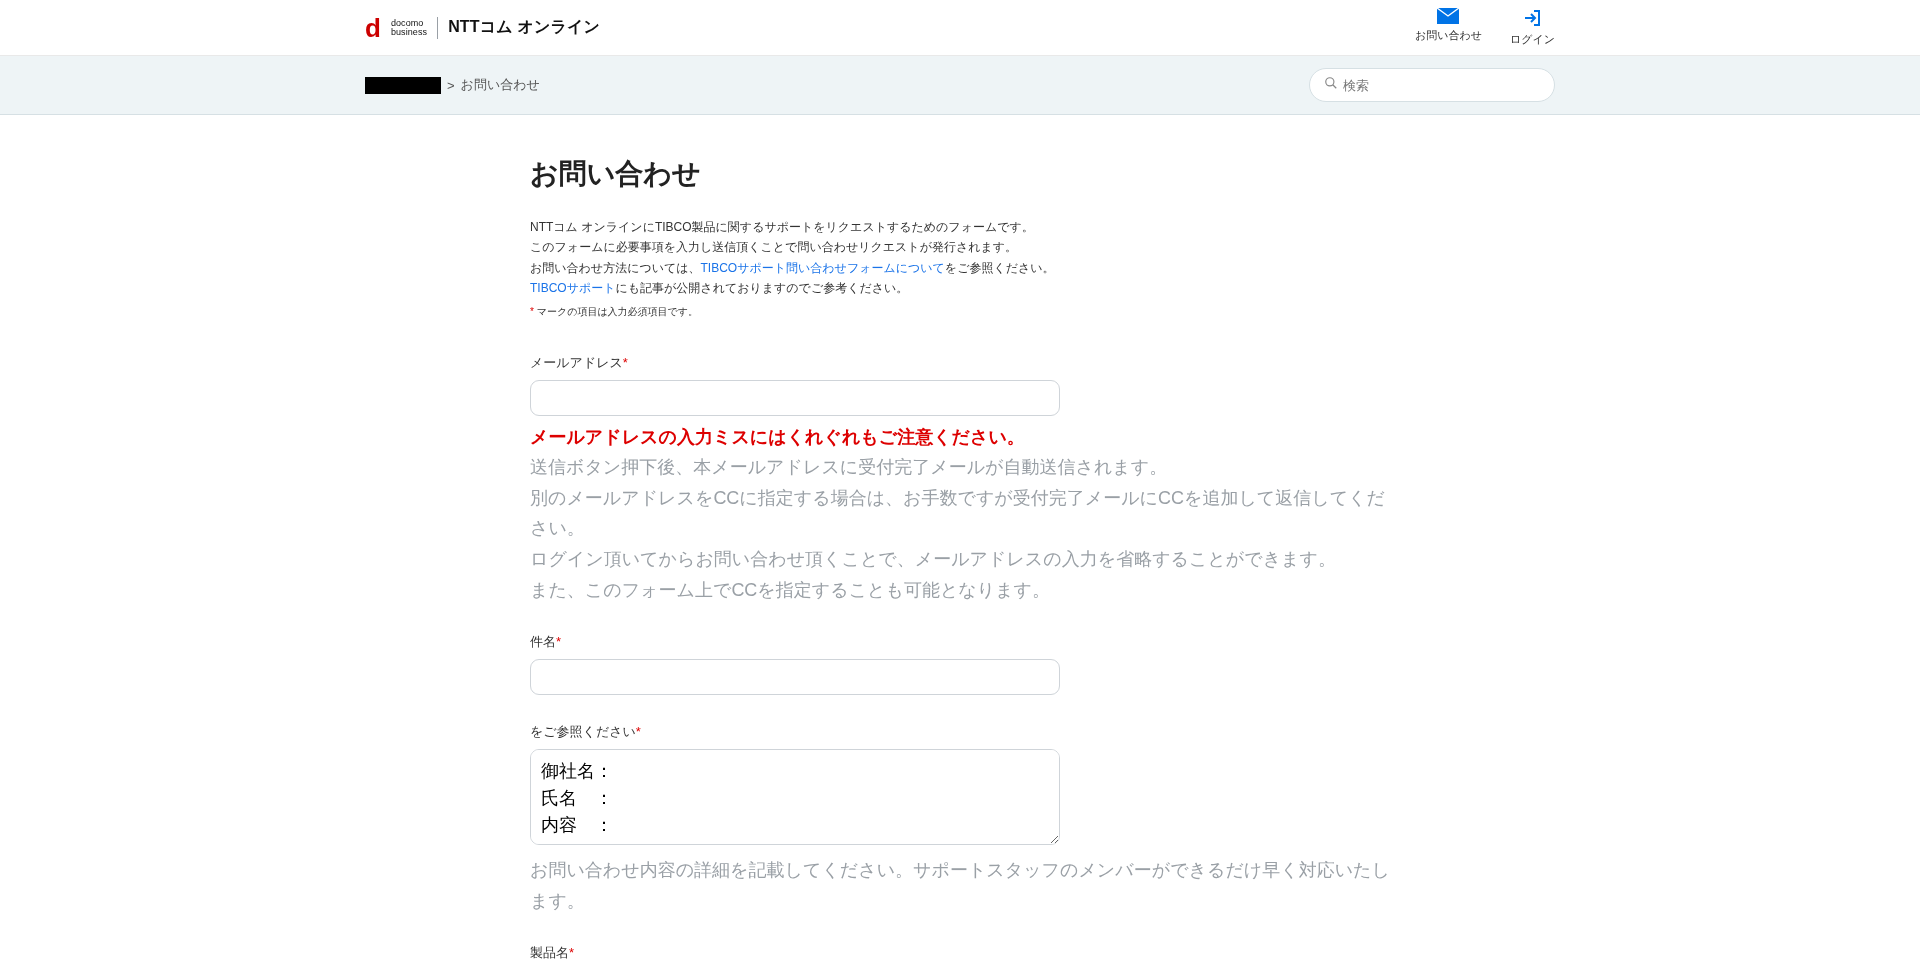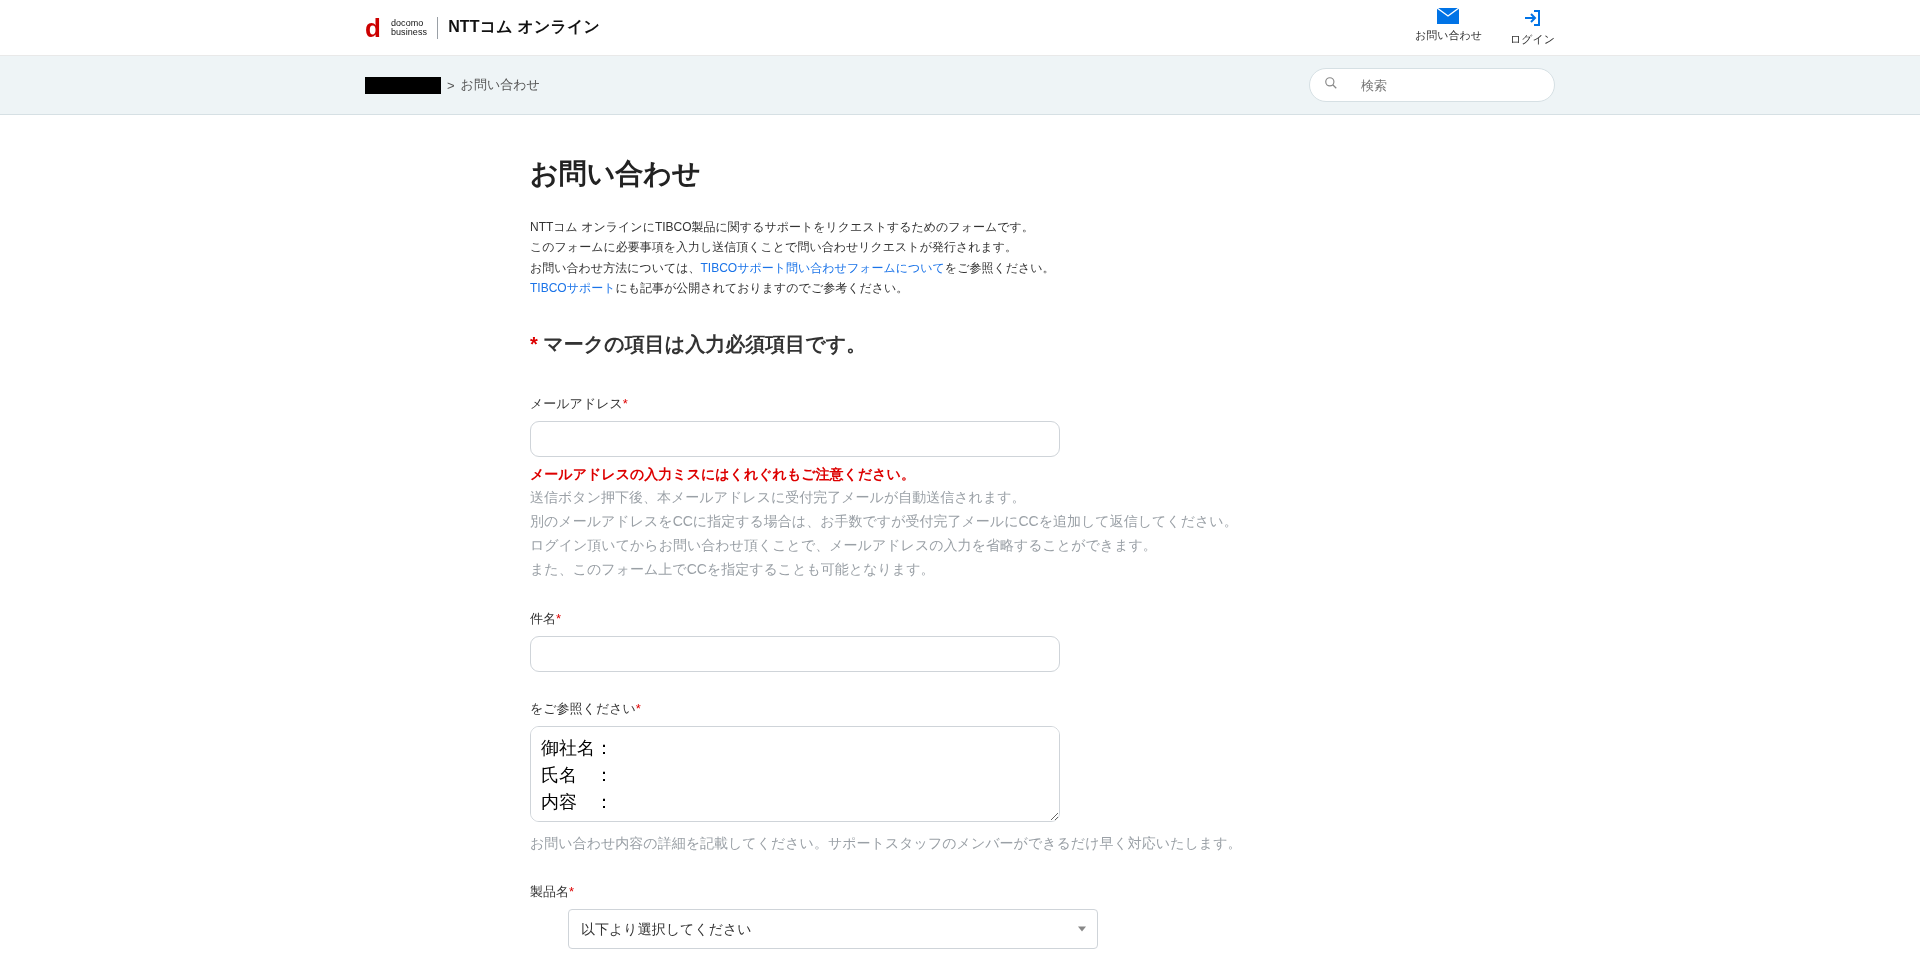--- a/index.html
+++ b/index.html
@@ -15,42 +15,42 @@
     .brand-name { font-size: 16px; font-weight: 700; color: #111; letter-spacing: .01em; }
 
     .header-actions { display: flex; gap: 28px; }
     .header-action { display: flex; flex-direction: column; align-items: center; gap: 2px; font-size: 11px; color: #333; text-decoration: none; cursor: pointer; }
     .header-action .icon-box { color: #0073e6; }
 
     .subbar { background: #eef4f6; border-bottom: 1px solid #d6e0e4; }
     .subbar-inner { max-width: 1230px; margin: 0 auto; padding: 12px 20px; display: flex; align-items: center; justify-content: space-between; }
     .breadcrumb { font-size: 13px; color: #555; display: flex; align-items: center; gap: 6px; }
     .breadcrumb .redacted { display: inline-block; width: 76px; height: 17px; background: #000; }
-    .search-wrap { display: flex; align-items: center; gap: 23px; background: #fff; border: 1px solid #d6e0e4; border-radius: 20px; padding: 7px 14px; width: 246px; }
+    .search-wrap { display: flex; align-items: center; gap: 5px; background: #fff; border: 1px solid #d6e0e4; border-radius: 20px; padding: 7px 14px; width: 246px; }
     .search-wrap input { border: none; outline: none; font-size: 13px; color: #555; flex: 1; background: transparent; }
     .search-wrap .search-ico { color: #888; }
 
     .page { max-width: 900px; margin: 0 auto; padding: 30px 20px 60px; }
     h1.page-title { font-size: 28px; font-weight: 600; margin: 10px 0 24px; color: #222; }
 
     .intro p { font-size: 12px; line-height: 1.7; color: #333; }
     .intro a { color: #1a73e8; text-decoration: none; }
-    .intro .req-note { margin-top: 28px; font-size: 20px; font-weight: bold; }
+    .intro .req-note { margin-top: 4px; font-size: 10px; }
     .req-star { color: #d00; }
 
     .form { margin-top: 34px; }
     .field { margin-bottom: 28px; }
     .field-label { font-size: 13px; color: #333; margin-bottom: 8px; display: block; }
     .input-text { width: 530px; max-width: 100%; height: 36px; border: 1px solid #cfd4d9; border-radius: 9px; padding: 6px 10px; font-size: 18px; }
     textarea.input-text { height: 96px; resize: vertical; overflow-y: scroll; font-family: inherit; line-height: 1.5; width: 530px; padding: 8px 10px; }
     .select-wrap { position: relative; width: 530px; max-width: 100%; margin-left: 38px; }
     .select-wrap select { appearance: none; -webkit-appearance: none; width: 100%; height: 40px; border: 1px solid #cfd4d9; border-radius: 4px; padding: 6px 28px 6px 12px; font-size: 14px; background: #fff; color: #333; }
     .select-wrap::after { content: ""; position: absolute; right: 12px; top: 50%; width: 0; height: 0; border-left: 4px solid transparent; border-right: 4px solid transparent; border-top: 5px solid #888; transform: translateY(-50%); pointer-events: none; }
 
-    .hint { font-size: 14px; line-height: 1.7; color: #9aa0a6; margin-top: 6px; }
+    .hint { font-size: 18px; line-height: 1.7; color: #9aa0a6; margin-top: 6px; }
     .hint .warn { color: #d00; font-weight: 600; display: block; }
     .hint-line { display: block; }
   </style>
 </head>
 <body>
 
 <header class="header">
   <div class="header-inner">
     <div class="brand">
       <span class="brand-logo-d">d</span>

